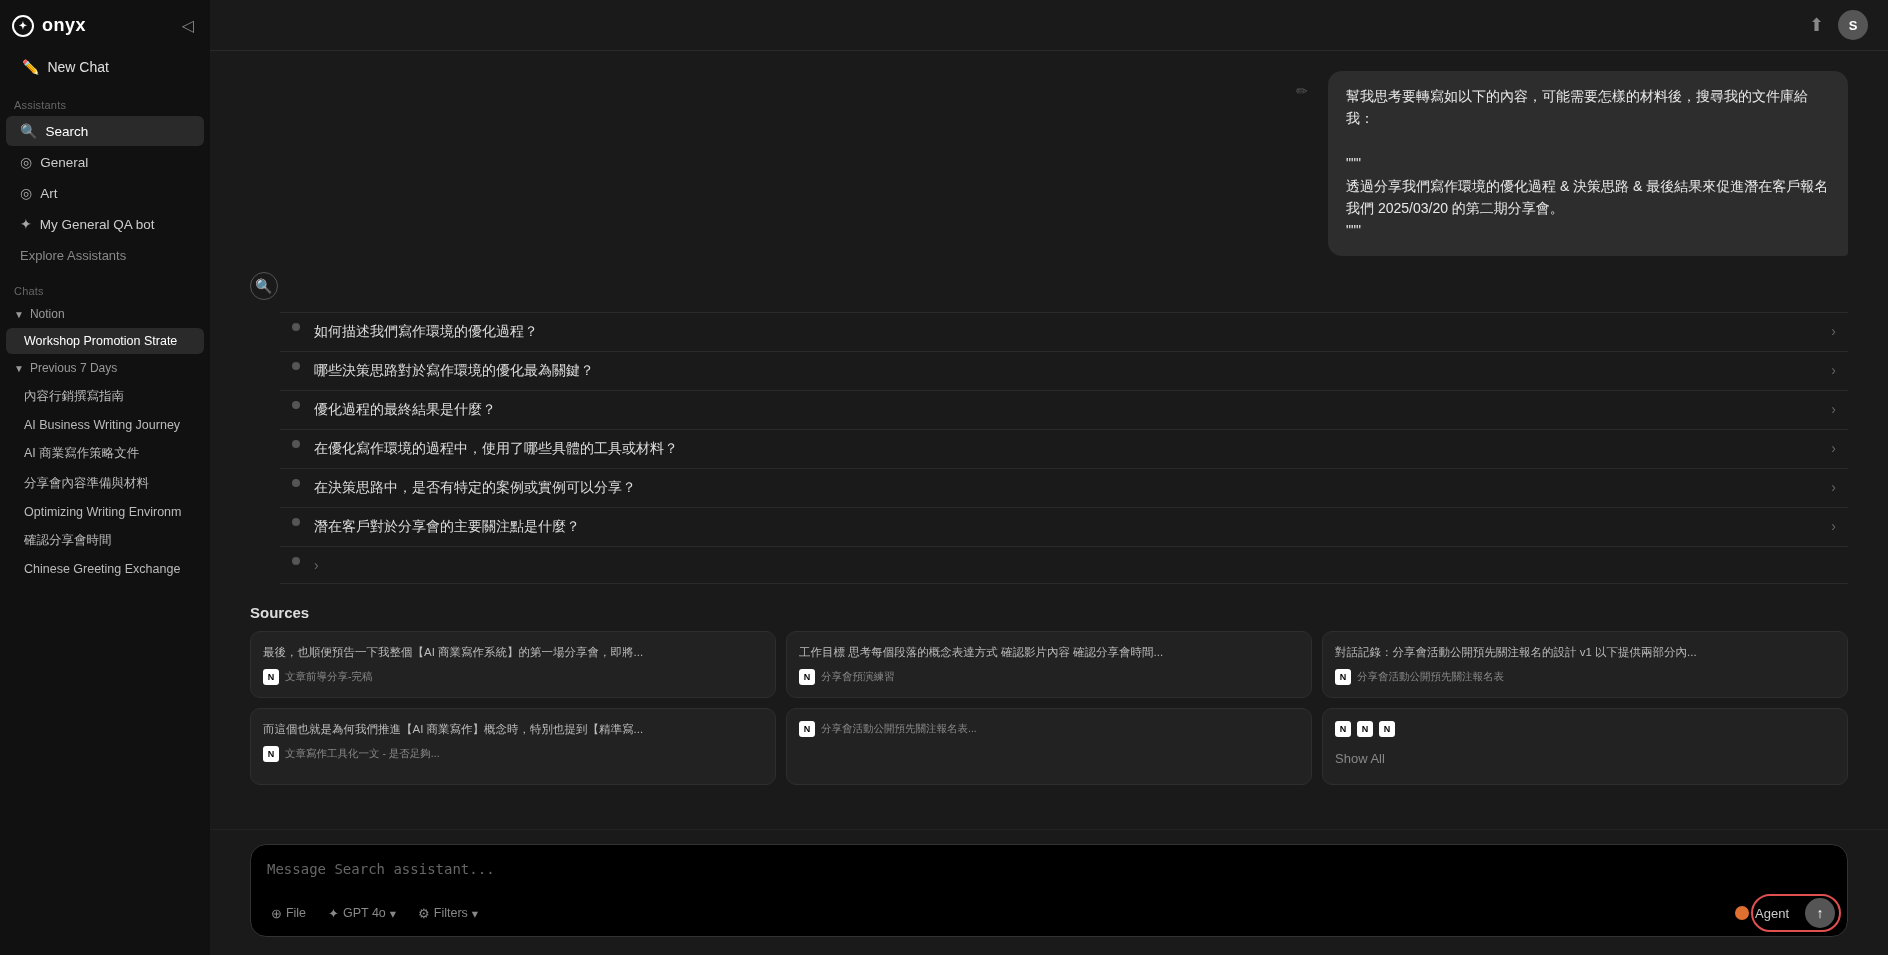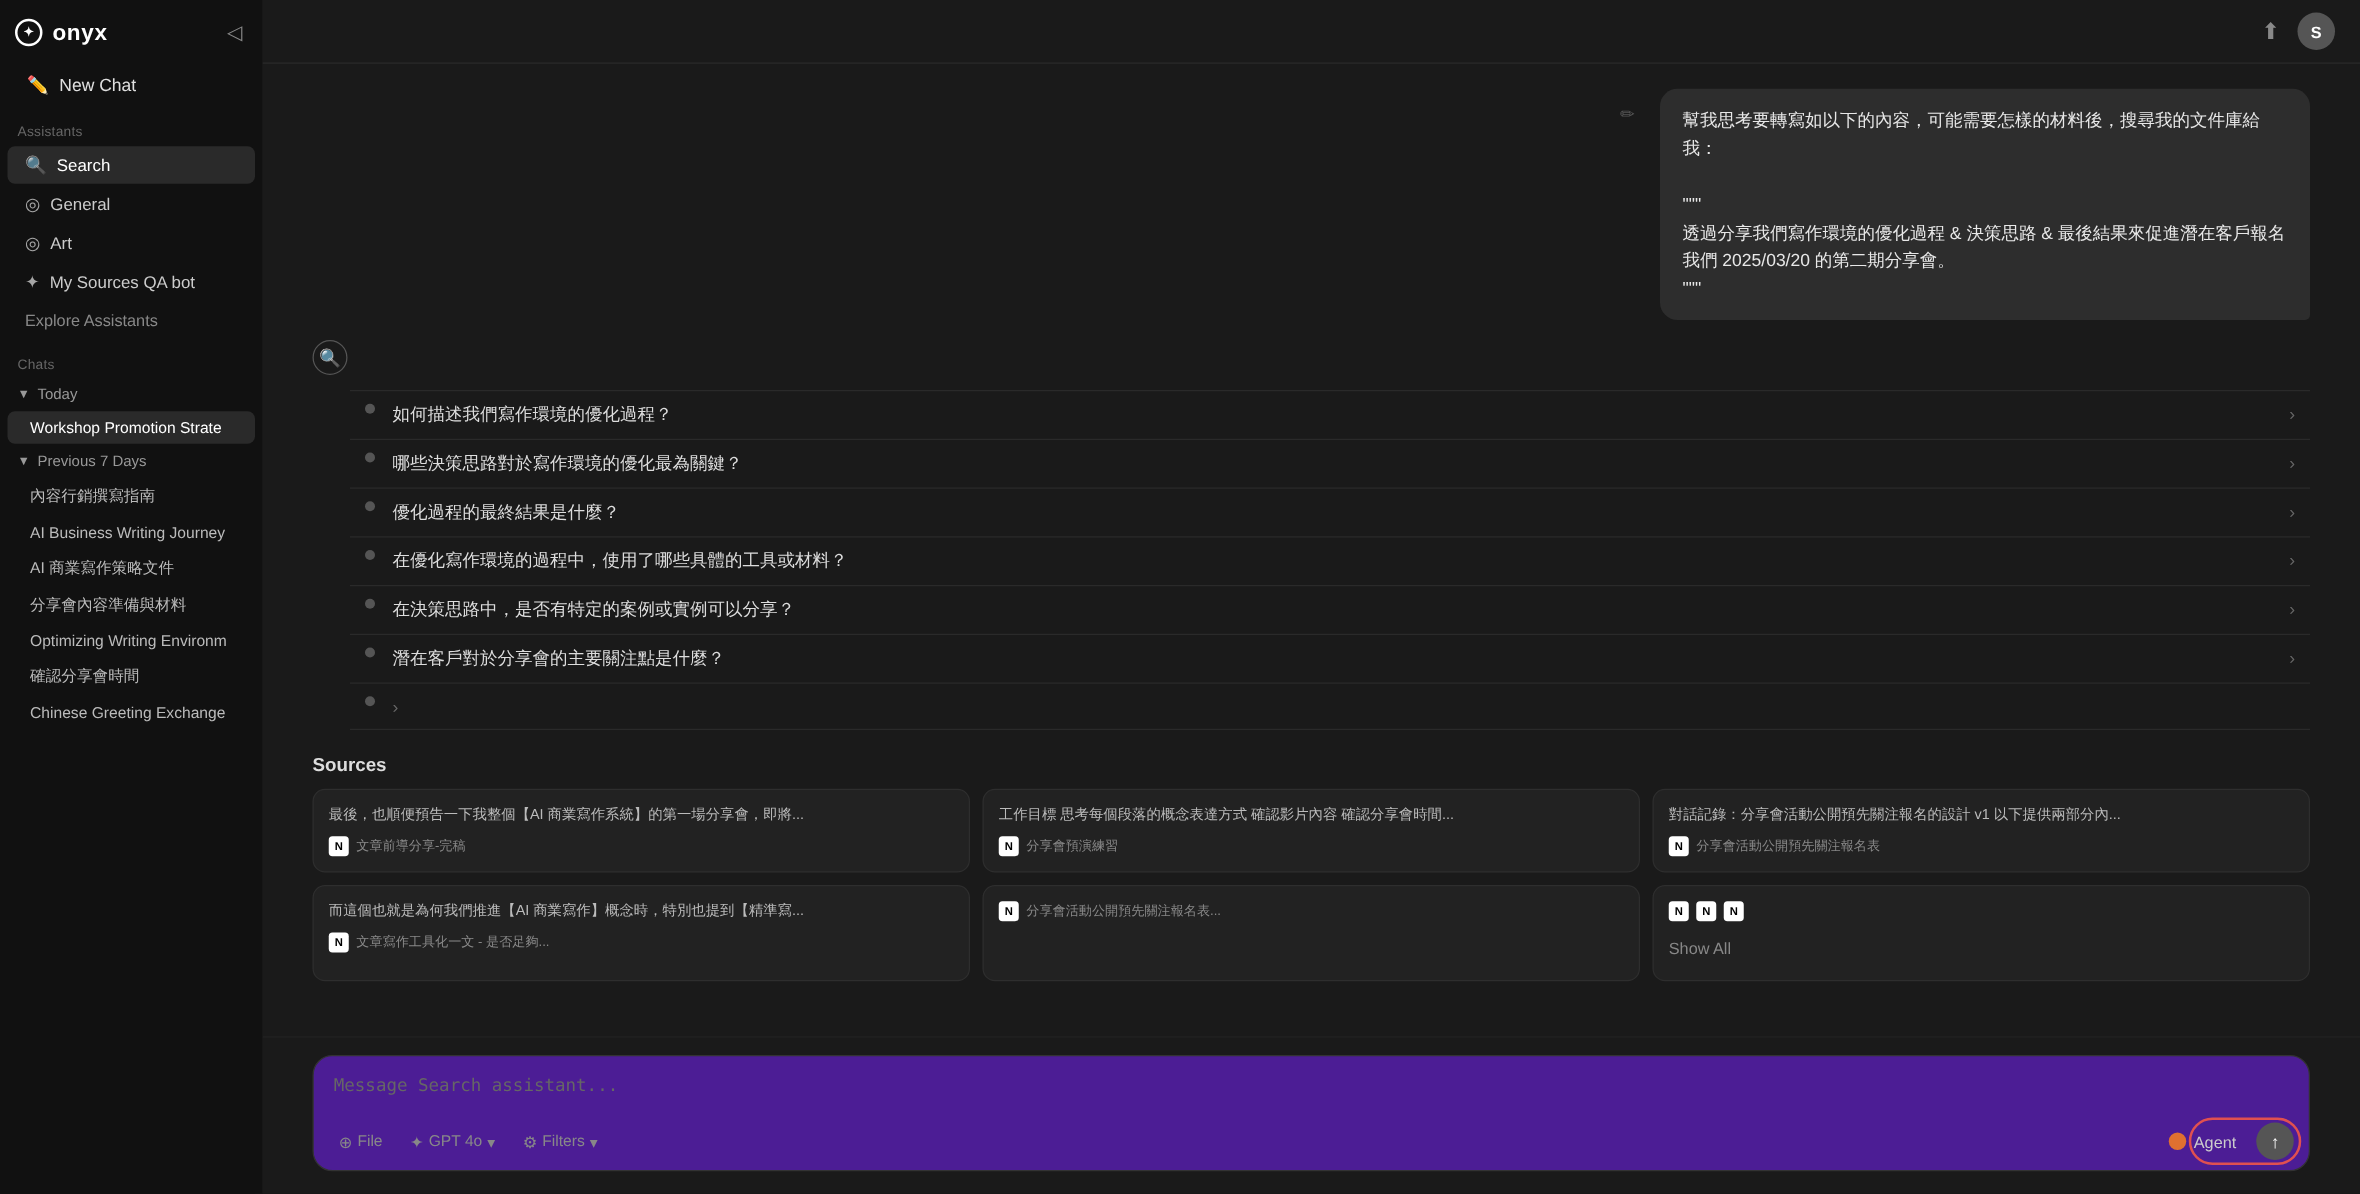--- a/index.html
+++ b/index.html
@@ -286,21 +286,21 @@
       cursor: pointer; padding: 6px 0;
     }
 
     
     .input-area {
       padding: 14px 40px 18px 40px;
       border-top: 1px solid #222;
       background: #1a1a1a;
     }
     .input-box {
-      background: #4c1d95;
+      background: #000000;
       border-radius: 16px;
       border: 1px solid #333;
       overflow: hidden;
     }
     .input-field {
       width: 100%;
       background: transparent;
       border: none;
       outline: none;
       color: #e0e0e0;
@@ -391,34 +391,34 @@
     <div class="sidebar-assistant-item">
       <span class="sidebar-assistant-icon">◎</span>
       <span>General</span>
     </div>
     <div class="sidebar-assistant-item">
       <span class="sidebar-assistant-icon">◎</span>
       <span>Art</span>
     </div>
     <div class="sidebar-assistant-item">
       <span class="sidebar-assistant-icon">✦</span>
-      <span>My Sources QA bot</span>
+      <span>My General QA bot</span>
     </div>
   </div>
 
   <div class="explore-link">
     <span>Explore Assistants</span>
   </div>
 
   <div class="sidebar-section-group">
     <div class="sidebar-section-label">Chats</div>
 
     <div class="section-toggle">
       <span class="chevron">▼</span>
-      <span>Today</span>
+      <span>Notion</span>
     </div>
 
     <div class="chat-item active">
       <span>Workshop Promotion Strate</span>
     </div>
 
     <div class="section-toggle">
       <span class="chevron">▼</span>
       <span>Previous 7 Days</span>
     </div>

